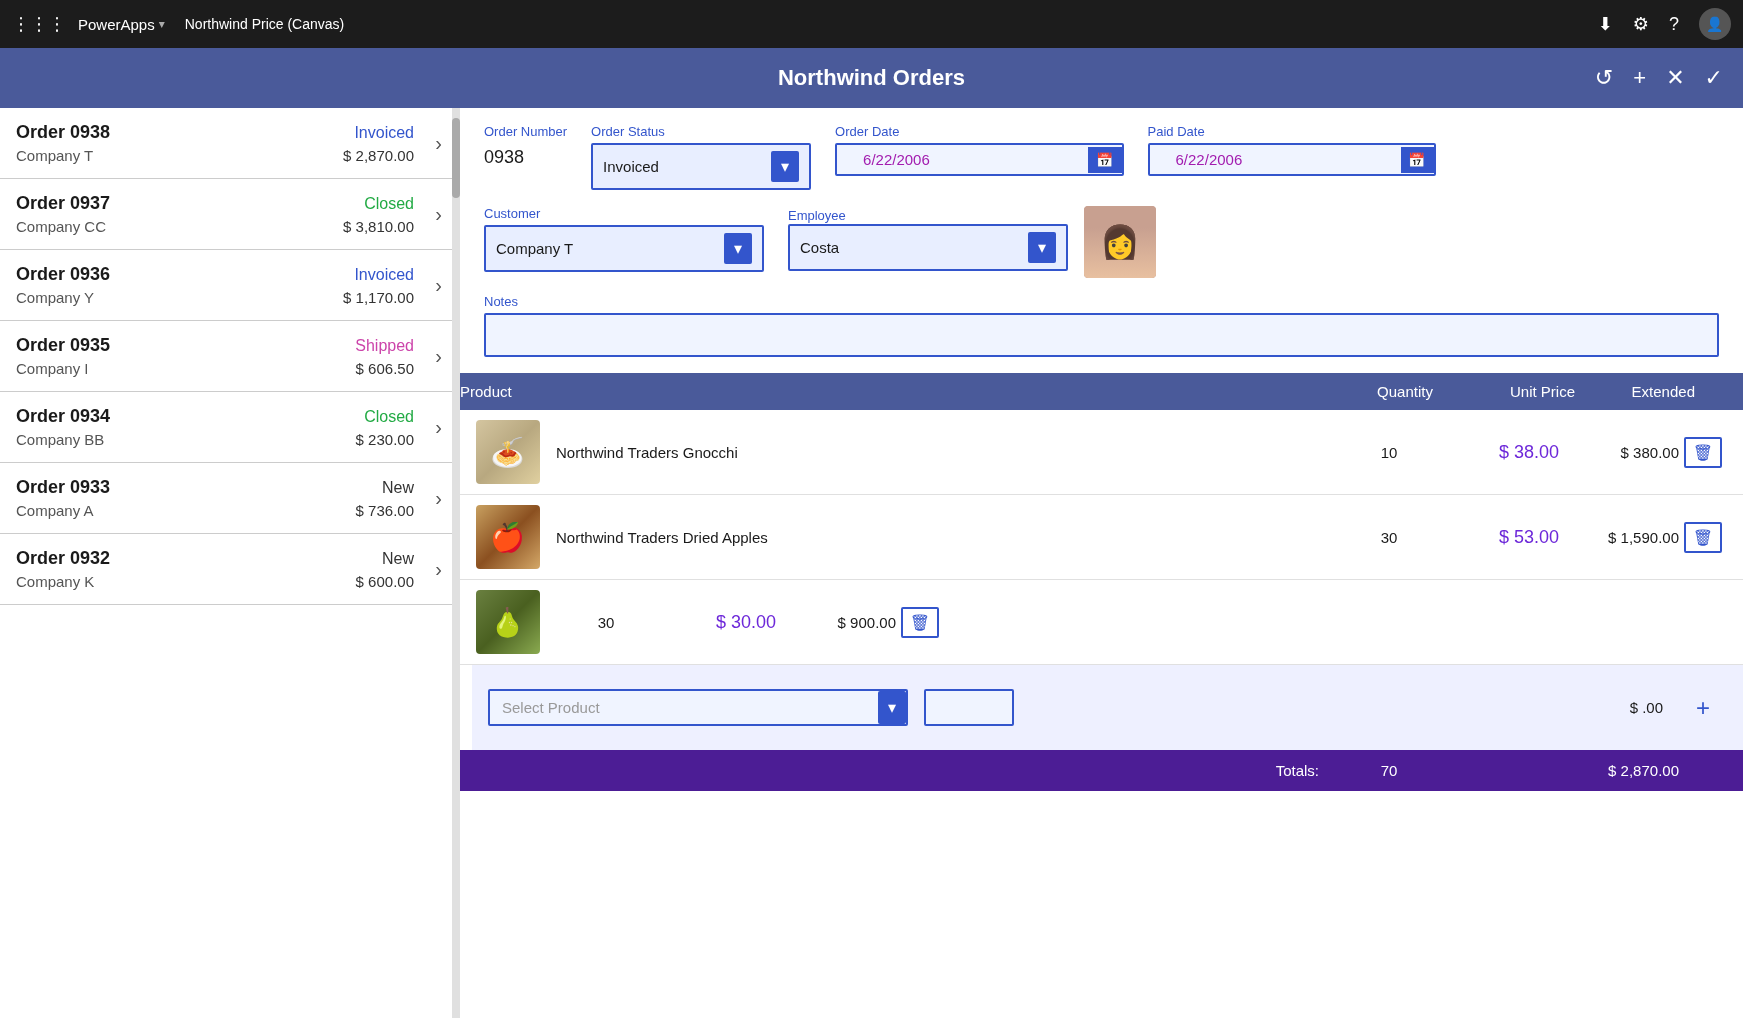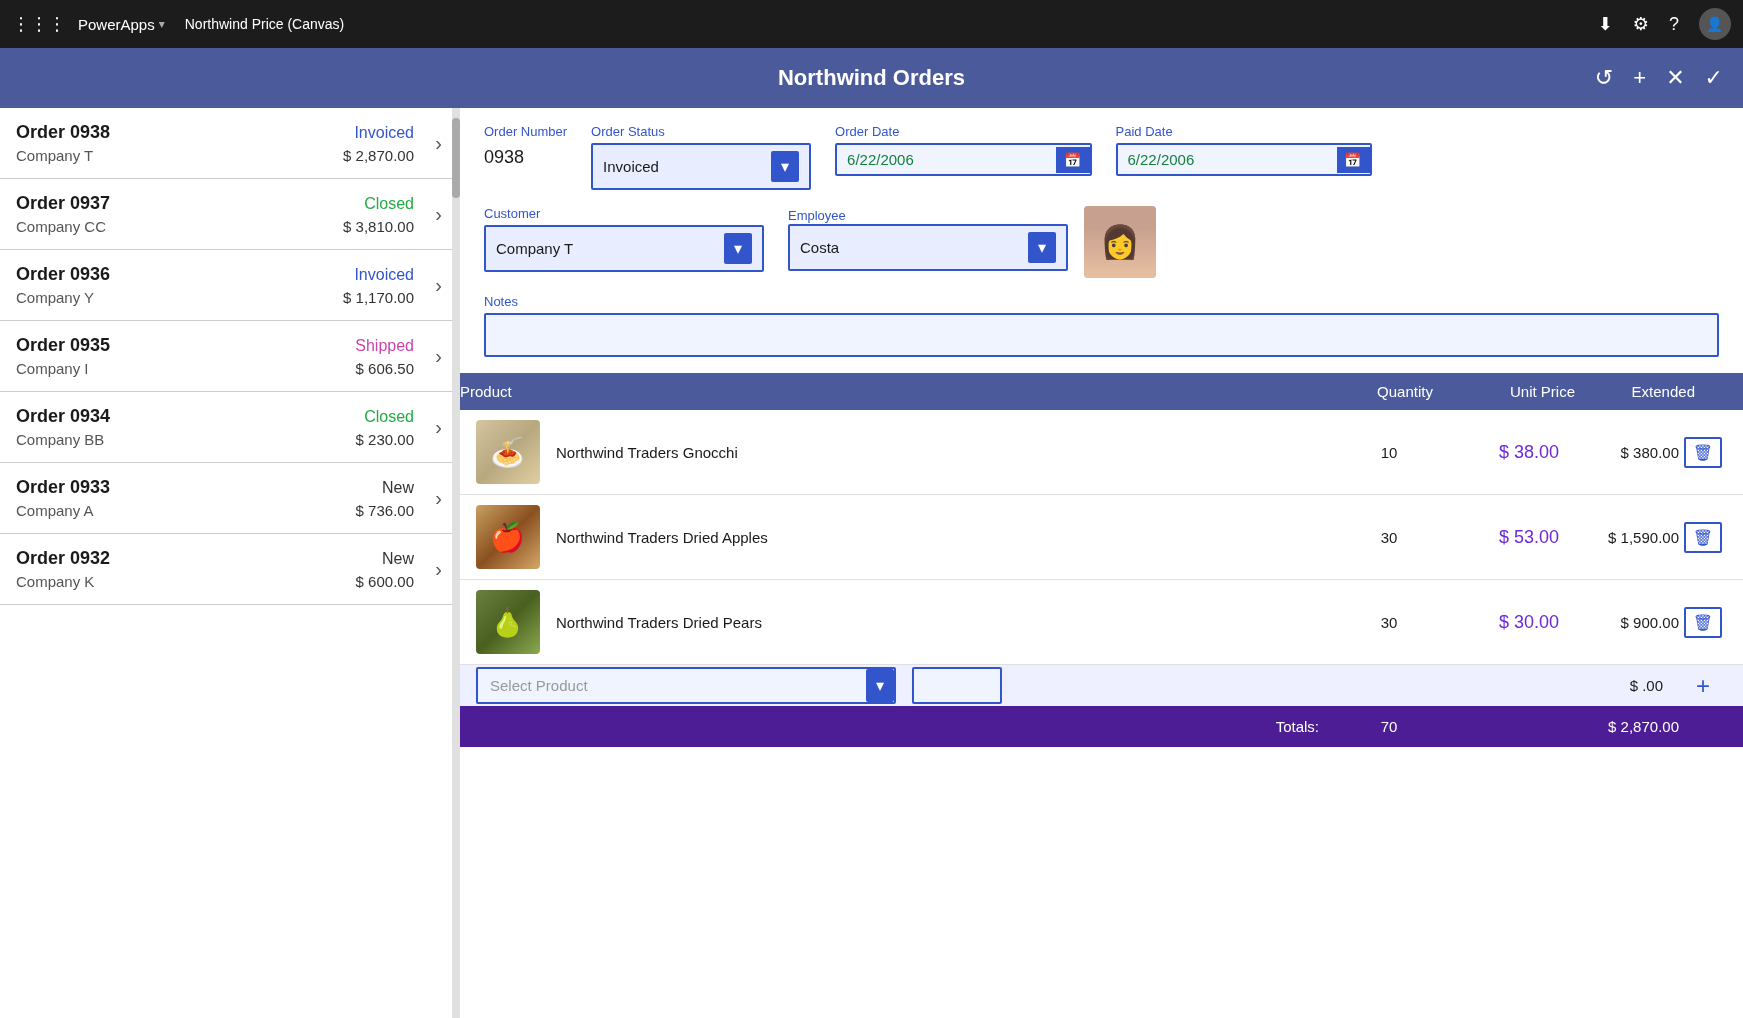--- a/index.html
+++ b/index.html
@@ -226,23 +226,23 @@
       background: #f0f4ff;
       display: flex;
       align-items: center;
       border-radius: 2px;
       overflow: hidden;
       min-width: 200px;
     }
     .form-input-with-calendar input {
       border: none;
       background: transparent;
-      padding: 6px 10px;
-      font-size: 15px;
-      color: #15803d;
+      padding: 6px 26px;
+      font-size: 15px;
+      color: #a21caf;
       flex: 1;
       outline: none;
     }
 
     .employee-section {
       display: flex;
       align-items: flex-start;
       gap: 16px;
     }
     .employee-photo {
@@ -327,23 +327,24 @@
       color: #3355cc;
       font-size: 16px;
       border-radius: 2px;
       cursor: pointer;
     }
 
     
     .add-product-row {
       display: flex;
       align-items: center;
-      padding: 2px 16px;
+      padding: 24px 16px;
       background: #eef0ff;
       gap: 16px;
+      margin-left: 12px;
     }
     .select-product-dropdown {
       display: flex;
       border: 2px solid #3355cc;
       background: #f0f4ff;
       border-radius: 2px;
       overflow: hidden;
       flex: 1;
       max-width: 420px;
     }
@@ -621,21 +622,20 @@
       <span class="product-unit">$ 53.00</span>
       <span class="product-extended">$ 1,590.00</span>
       <div class="product-delete">
         <span class="delete-icon">🗑</span>
       </div>
     </div>
             <div class="product-row">
       <div class="product-image" style="background: linear-gradient(135deg, #6a8040 0%, #4a6020 50%, #8aaa50 100%);">
         <span style="font-size:28px;">🍐</span>
       </div>
-      <span class="product-name">Northwind Traders Dried Pears</span>
       <span class="product-qty">30</span>
       <span class="product-unit">$ 30.00</span>
       <span class="product-extended">$ 900.00</span>
       <div class="product-delete">
         <span class="delete-icon">🗑</span>
       </div>
     </div>
           </div>
 
         <div class="add-product-row">

